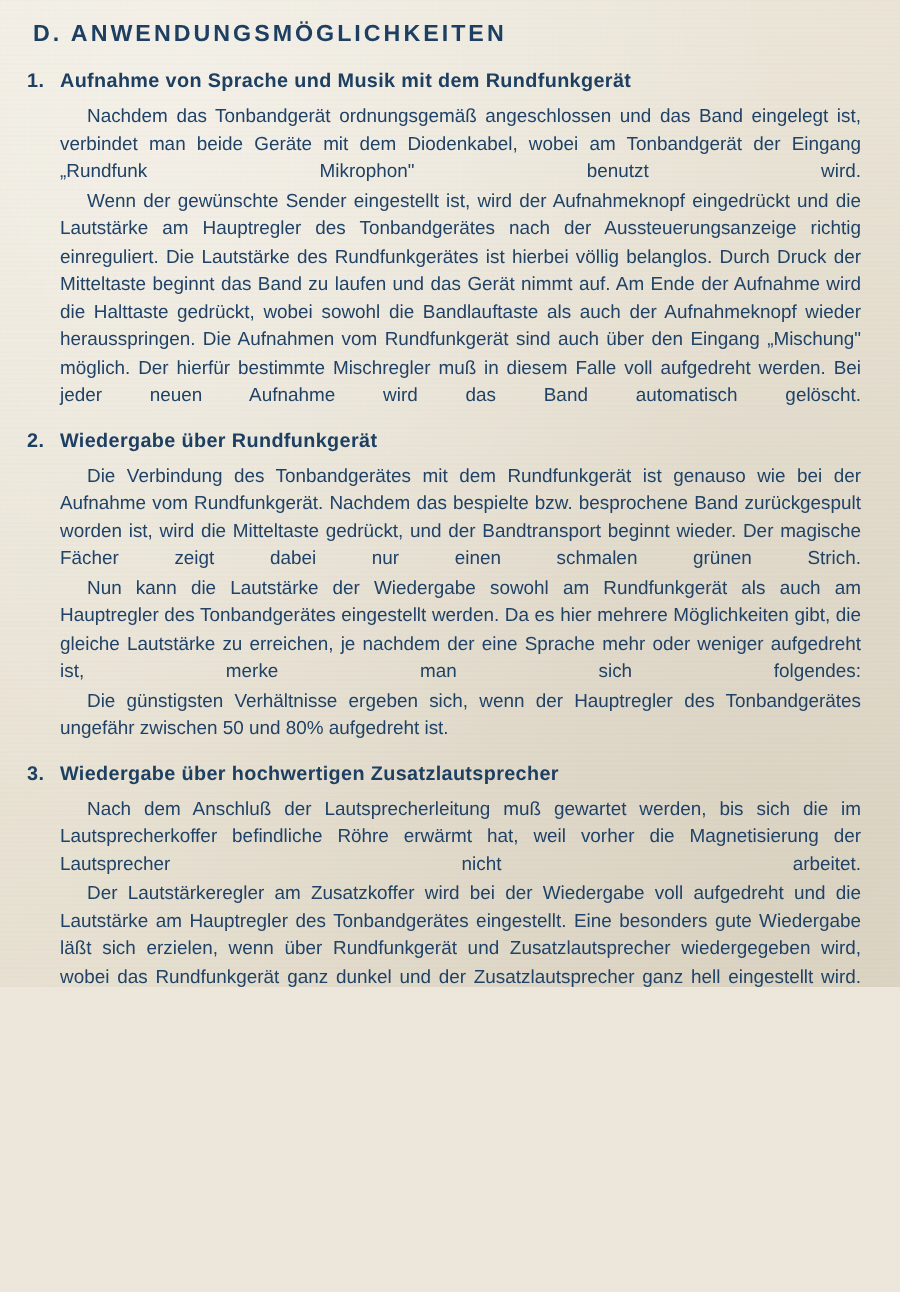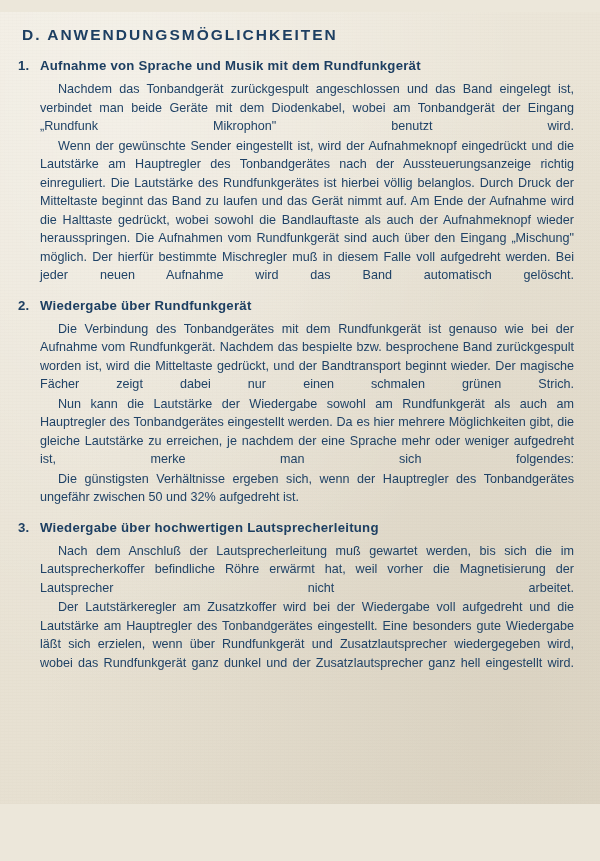--- a/index.html
+++ b/index.html
@@ -10,28 +10,27 @@
     width: 600px;
     height: 861px;
     background: #ece7da;
     font-family: "Liberation Sans", sans-serif;
     color: #1b3a57;
     overflow: hidden;
   }
   .page {
     position: relative;
     width: 600px;
-    height: 792px;
+    height: 658px;
     background:
       radial-gradient(ellipse at 20% 10%, rgba(255,255,255,0.35), rgba(255,255,255,0) 60%),
       radial-gradient(ellipse at 85% 90%, rgba(190,180,160,0.28), rgba(255,255,255,0) 65%),
       linear-gradient(150deg, #efeade 0%, #e9e3d5 45%, #e4ddcd 100%);
     padding: 8px 22px 10px 18px;
     box-sizing: border-box;
-    margin-top: 12px;
   }
   .grain {
     position: absolute;
     inset: 0;
     pointer-events: none;
     opacity: 0.25;
     background-image:
       repeating-linear-gradient(0deg, rgba(160,150,130,0.08) 0px, rgba(160,150,130,0.08) 1px, rgba(0,0,0,0) 1px, rgba(0,0,0,0) 3px),
       repeating-linear-gradient(90deg, rgba(170,160,140,0.06) 0px, rgba(170,160,140,0.06) 1px, rgba(0,0,0,0) 1px, rgba(0,0,0,0) 4px);
   }
@@ -95,37 +94,37 @@
   <div class="grain"></div>
   <div class="content">
 
     <div class="chapter-title">D.  ANWENDUNGSMÖGLICHKEITEN</div>
 
     <div class="section">
       <div class="section-heading">
         <span class="section-num">1.</span>
         <span class="section-label">Aufnahme von Sprache und Musik mit dem Rundfunkgerät</span>
       </div>
-      <p class="para last-line-full">Nachdem das Tonbandgerät zurückgespult angeschlossen und das Band eingelegt ist, verbindet man beide Geräte mit dem Diodenkabel, wobei am Tonbandgerät der Eingang „Rundfunk Mikrophon" benutzt wird.</p>
+      <p class="para last-line-full">Nachdem das Tonbandgerät ordnungsgemäß angeschlossen und das Band eingelegt ist, verbindet man beide Geräte mit dem Diodenkabel, wobei am Tonbandgerät der Eingang „Rundfunk Mikrophon" benutzt wird.</p>
       <p class="para last-line-full">Wenn der gewünschte Sender eingestellt ist, wird der Aufnahmeknopf eingedrückt und die Lautstärke am Hauptregler des Tonbandgerätes nach der Aussteuerungsanzeige richtig einreguliert. Die Lautstärke des Rundfunkgerätes ist hierbei völlig belanglos. Durch Druck der Mitteltaste beginnt das Band zu laufen und das Gerät nimmt auf. Am Ende der Aufnahme wird die Halttaste gedrückt, wobei sowohl die Bandlauftaste als auch der Aufnahmeknopf wieder herausspringen. Die Aufnahmen vom Rundfunkgerät sind auch über den Eingang „Mischung" möglich. Der hierfür bestimmte Mischregler muß in diesem Falle voll aufgedreht werden. Bei jeder neuen Aufnahme wird das Band automatisch gelöscht.</p>
     </div>
 
     <div class="section">
       <div class="section-heading">
         <span class="section-num">2.</span>
         <span class="section-label">Wiedergabe über Rundfunkgerät</span>
       </div>
       <p class="para last-line-full">Die Verbindung des Tonbandgerätes mit dem Rundfunkgerät ist genauso wie bei der Aufnahme vom Rundfunkgerät. Nachdem das bespielte bzw. besprochene Band zurückgespult worden ist, wird die Mitteltaste gedrückt, und der Bandtransport beginnt wieder. Der magische Fächer zeigt dabei nur einen schmalen grünen Strich.</p>
       <p class="para last-line-full">Nun kann die Lautstärke der Wiedergabe sowohl am Rundfunkgerät als auch am Hauptregler des Tonbandgerätes eingestellt werden. Da es hier mehrere Möglichkeiten gibt, die gleiche Lautstärke zu erreichen, je nachdem der eine Sprache mehr oder weniger aufgedreht ist, merke man sich folgendes:</p>
-      <p class="para">Die günstigsten Verhältnisse ergeben sich, wenn der Hauptregler des Tonbandgerätes ungefähr zwischen 50 und 32% aufgedreht ist.</p>
+      <p class="para">Die günstigsten Verhältnisse ergeben sich, wenn der Hauptregler des Tonbandgerätes ungefähr zwischen 50 und 80% aufgedreht ist.</p>
     </div>
 
     <div class="section">
       <div class="section-heading">
         <span class="section-num">3.</span>
-        <span class="section-label">Wiedergabe über hochwertigen Lautsprecherleitung</span>
+        <span class="section-label">Wiedergabe über hochwertigen Zusatzlautsprecher</span>
       </div>
       <p class="para last-line-full">Nach dem Anschluß der Lautsprecherleitung muß gewartet werden, bis sich die im Lautsprecherkoffer befindliche Röhre erwärmt hat, weil vorher die Magnetisierung der Lautsprecher nicht arbeitet.</p>
       <p class="para last-line-full">Der Lautstärkeregler am Zusatzkoffer wird bei der Wiedergabe voll aufgedreht und die Lautstärke am Hauptregler des Tonbandgerätes eingestellt. Eine besonders gute Wiedergabe läßt sich erzielen, wenn über Rundfunkgerät und Zusatzlautsprecher wiedergegeben wird, wobei das Rundfunkgerät ganz dunkel und der Zusatzlautsprecher ganz hell eingestellt wird.</p>
     </div>
 
   </div>
 </div>
 
 </body></html>

